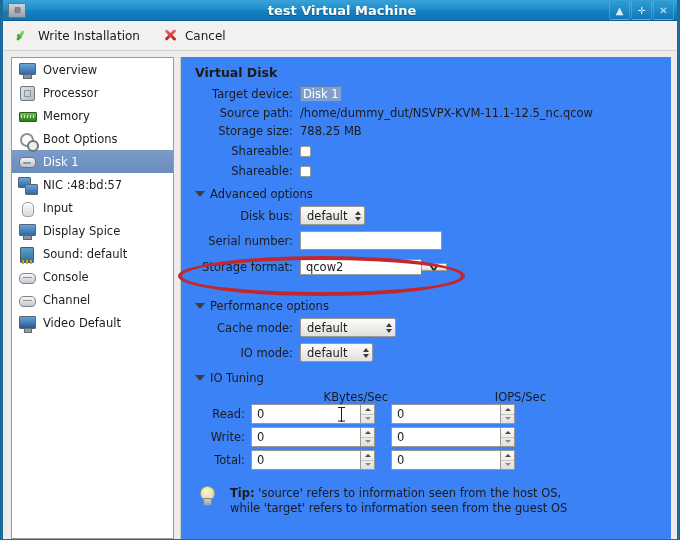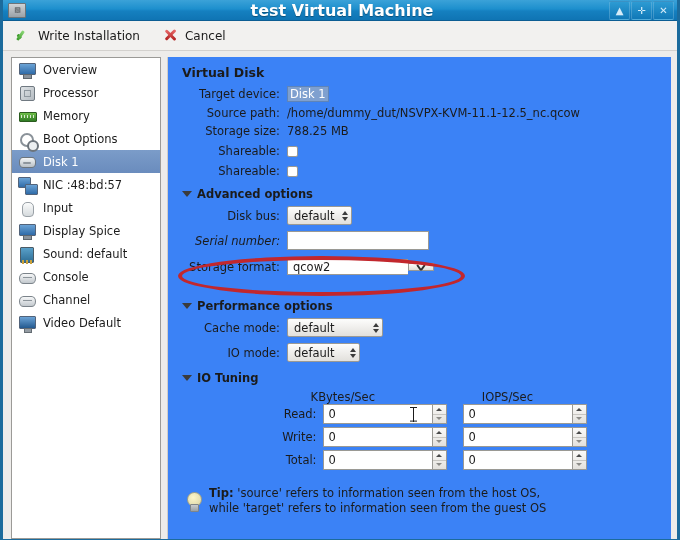--- a/index.html
+++ b/index.html
@@ -25,21 +25,21 @@
   }
   .title-icon{
     width:16px;height:13px;margin-left:5px;border-radius:1px;
     background:linear-gradient(to bottom,#cfd3d6,#9aa1a7);
     border:1px solid #6d7479;
     display:flex;align-items:center;justify-content:center;
     font-size:7px;color:#3c4246;letter-spacing:-1px;overflow:hidden;
   }
   .title-text{
     position:absolute;left:4px;right:0;text-align:center;
-    color:#ffffff;font-weight:bold;font-size:16px;
+    color:#ffffff;font-weight:bold;font-size:13px;
     text-shadow:0 1px 1px rgba(0,0,0,.35);
     pointer-events:none;
   }
   .title-btns{margin-left:auto;display:flex;align-items:center;padding-right:3px;z-index:2;}
   .tbtn{
     width:19px;height:17px;margin-left:1px;
     display:flex;align-items:center;justify-content:center;
     color:#d6ecf8;font-size:10px;font-weight:bold;
     background:linear-gradient(to bottom,#2d9bd3,#1078b7);
     border:1px solid rgba(255,255,255,.18);border-radius:2px;
@@ -69,21 +69,21 @@
     background:linear-gradient(to bottom,#e96a6a,#b01f1f);border-radius:1.5px;
   }
   .ico-x:before{transform:rotate(45deg);}
   .ico-x:after{transform:rotate(-45deg);}
 
   
   .content{display:flex;height:488px;background:#edecea;}
 
   
   .sidebar-wrap{
-    width:150px;margin:6px 0 0 8px;background:#ffffff;
+    width:163px;margin:6px 0 0 8px;background:#ffffff;
     border:1px solid #9b9a97;box-sizing:border-box;
     overflow:hidden;
   }
   .side-item{
     display:flex;align-items:center;gap:7px;height:23px;padding-left:6px;
     font-size:11.5px;color:#1b1b1b;box-sizing:border-box;
   }
   .side-item.sel{
     background:linear-gradient(to bottom,#7b9cc9,#6a8cbd);
     color:#ffffff;
@@ -125,21 +125,21 @@
   .val{font-size:11.5px;color:#1b1b1b;}
   .val.sel-text{
     background:#7fa0cf;color:#ffffff;padding:0 2px;
     border:1px solid #5f84b8;
   }
   .cbx{
     width:11px;height:11px;background:#ffffff;
     border:1px solid #9a9994;border-radius:2px;box-sizing:border-box;
   }
 
-  .disclose{display:flex;align-items:center;gap:5px;margin:9px 0 5px 2px;font-size:11.5px;font-weight:bold;}
+  .disclose{display:flex;align-items:center;gap:5px;margin:9px 0 5px 2px;font-size:11.5px;}
   .tri{width:0;height:0;border-left:5px solid transparent;border-right:5px solid transparent;border-top:6px solid #3b3b3b;}
 
   
   .combo{
     display:inline-flex;align-items:center;height:19px;
     background:linear-gradient(to bottom,#fdfdfc,#e2e0dc);
     border:1px solid #9a9994;border-radius:2px;padding:0 3px 0 6px;
     font-size:11.5px;color:#1b1b1b;box-sizing:border-box;
   }
   .combo .ud{margin-left:8px;display:flex;flex-direction:column;gap:2px;align-items:center;}
@@ -182,32 +182,32 @@
   }
   .sp-half{flex:1;display:flex;align-items:center;justify-content:center;}
   .sp-half:first-child{border-bottom:1px solid #c8c6c1;}
   .ar-up-s{width:0;height:0;border-left:3px solid transparent;border-right:3px solid transparent;border-bottom:3.5px solid #4a4a4a;}
   .ar-dn-s{width:0;height:0;border-left:3px solid transparent;border-right:3px solid transparent;border-top:3.5px solid #8d8c88;}
 
   .io-grid{margin-top:2px;}
   .io-head{display:flex;margin-left:56px;}
   .io-head span{width:139px;text-align:right;font-size:11.5px;}
   .io-head span:last-child{margin-left:19px;}
-  .io-row{display:flex;align-items:center;margin-bottom:3px;justify-content:center;}
+  .io-row{display:flex;align-items:center;margin-bottom:3px;}
   .io-row .io-lbl{width:52px;text-align:right;padding-right:6px;font-size:11.5px;}
   .io-row .spin{width:124px;}
   .io-row .spin + .spin{margin-left:16px;}
 
   
   .ibeam{position:absolute;left:86px;top:2px;width:7px;height:15px;}
   .ibeam:before{content:"";position:absolute;left:3px;top:0;width:1.4px;height:15px;background:#1b1b1b;}
   .ibeam:after{content:"";position:absolute;left:0;top:0;width:7px;height:1.4px;background:#1b1b1b;box-shadow:0 13.6px 0 0 #1b1b1b;}
 
   
-  .tip{display:flex;gap:8px;margin:16px 0 0 6px;align-items:center;}
+  .tip{display:flex;gap:16px;margin:16px 0 0 6px;align-items:flex-start;}
   .bulb{width:15px;height:19px;position:relative;flex:0 0 15px;}
   .bulb-top{position:absolute;left:1px;top:0;width:13px;height:13px;border-radius:50%;
     background:radial-gradient(circle at 40% 35%,#fdf6c8,#d8d3a4);border:1px solid #a6a282;}
   .bulb-base{position:absolute;left:4px;top:12px;width:7px;height:6px;background:linear-gradient(to bottom,#c9ccce,#9aa0a4);border:1px solid #7f8589;border-radius:1px;}
   .tip-text{font-size:11.5px;line-height:15px;}
   .tip-text b{font-weight:bold;}
 
   
   .annot{
     position:absolute;border:4px solid #c2272d;border-radius:50%;
@@ -351,21 +351,21 @@
         <span class="lbl">Disk bus:</span>
         <span class="combo">
           <span>default</span>
           <span class="ud">
             <i class="ar-up"></i>
               <i class="ar-dn"></i>
           </span>
         </span>
       </div>
 
-      <div class="row" style="margin-top:6px;font-style:italic;">
+      <div class="row" style="margin-top:6px;">
         <span class="lbl">Serial number:</span>
         <span class="entry" style="width:142px;"></span>
       </div>
 
       <div class="row" style="margin-top:7px;">
         <span class="lbl">Storage format:</span>
         <span class="combo-entry" style="width:147px;">
           <span class="ce-field">qcow2</span>
           <span class="ce-btn">
             <i class="chev"></i>

